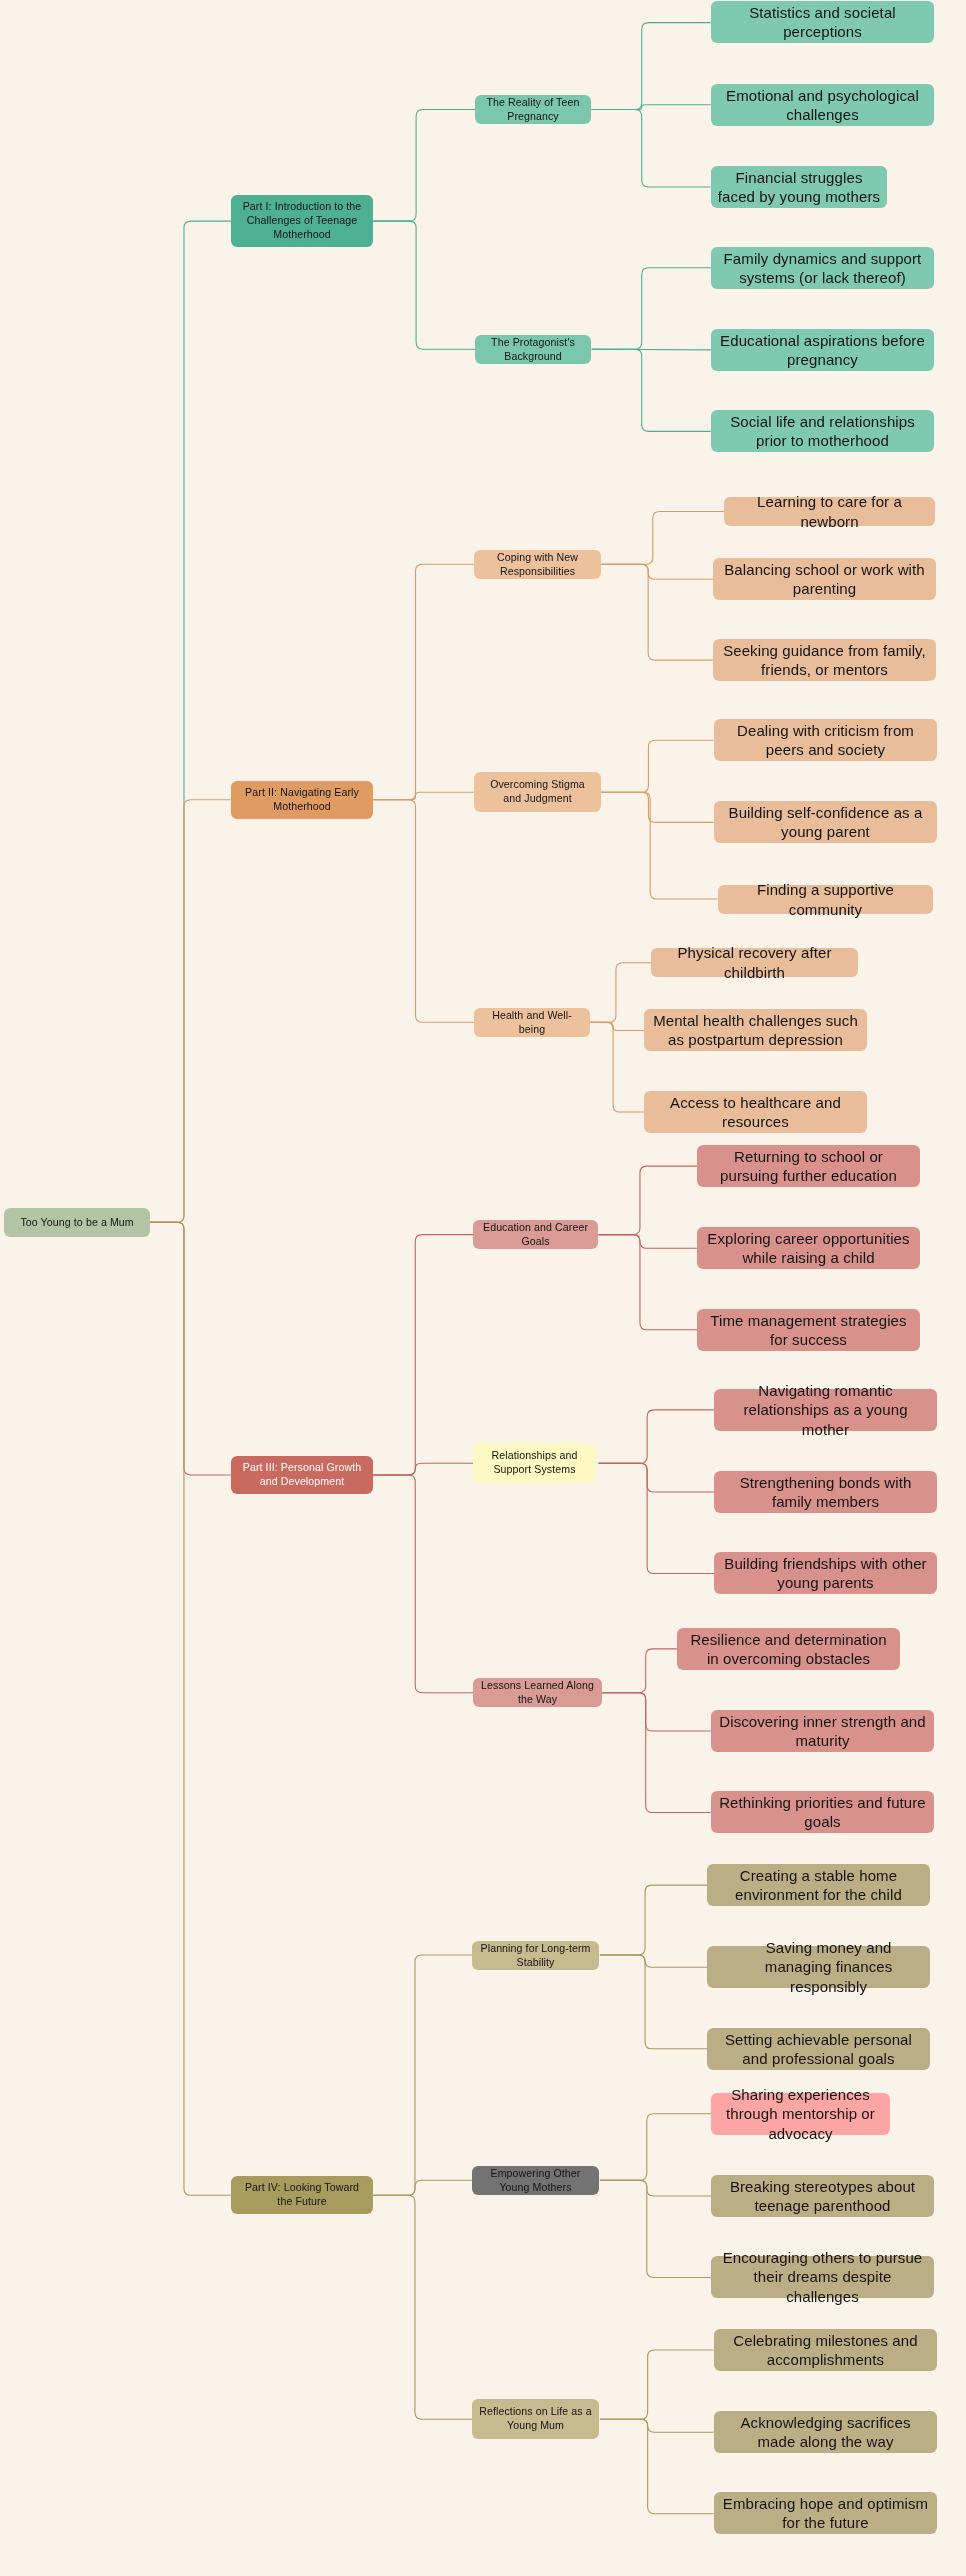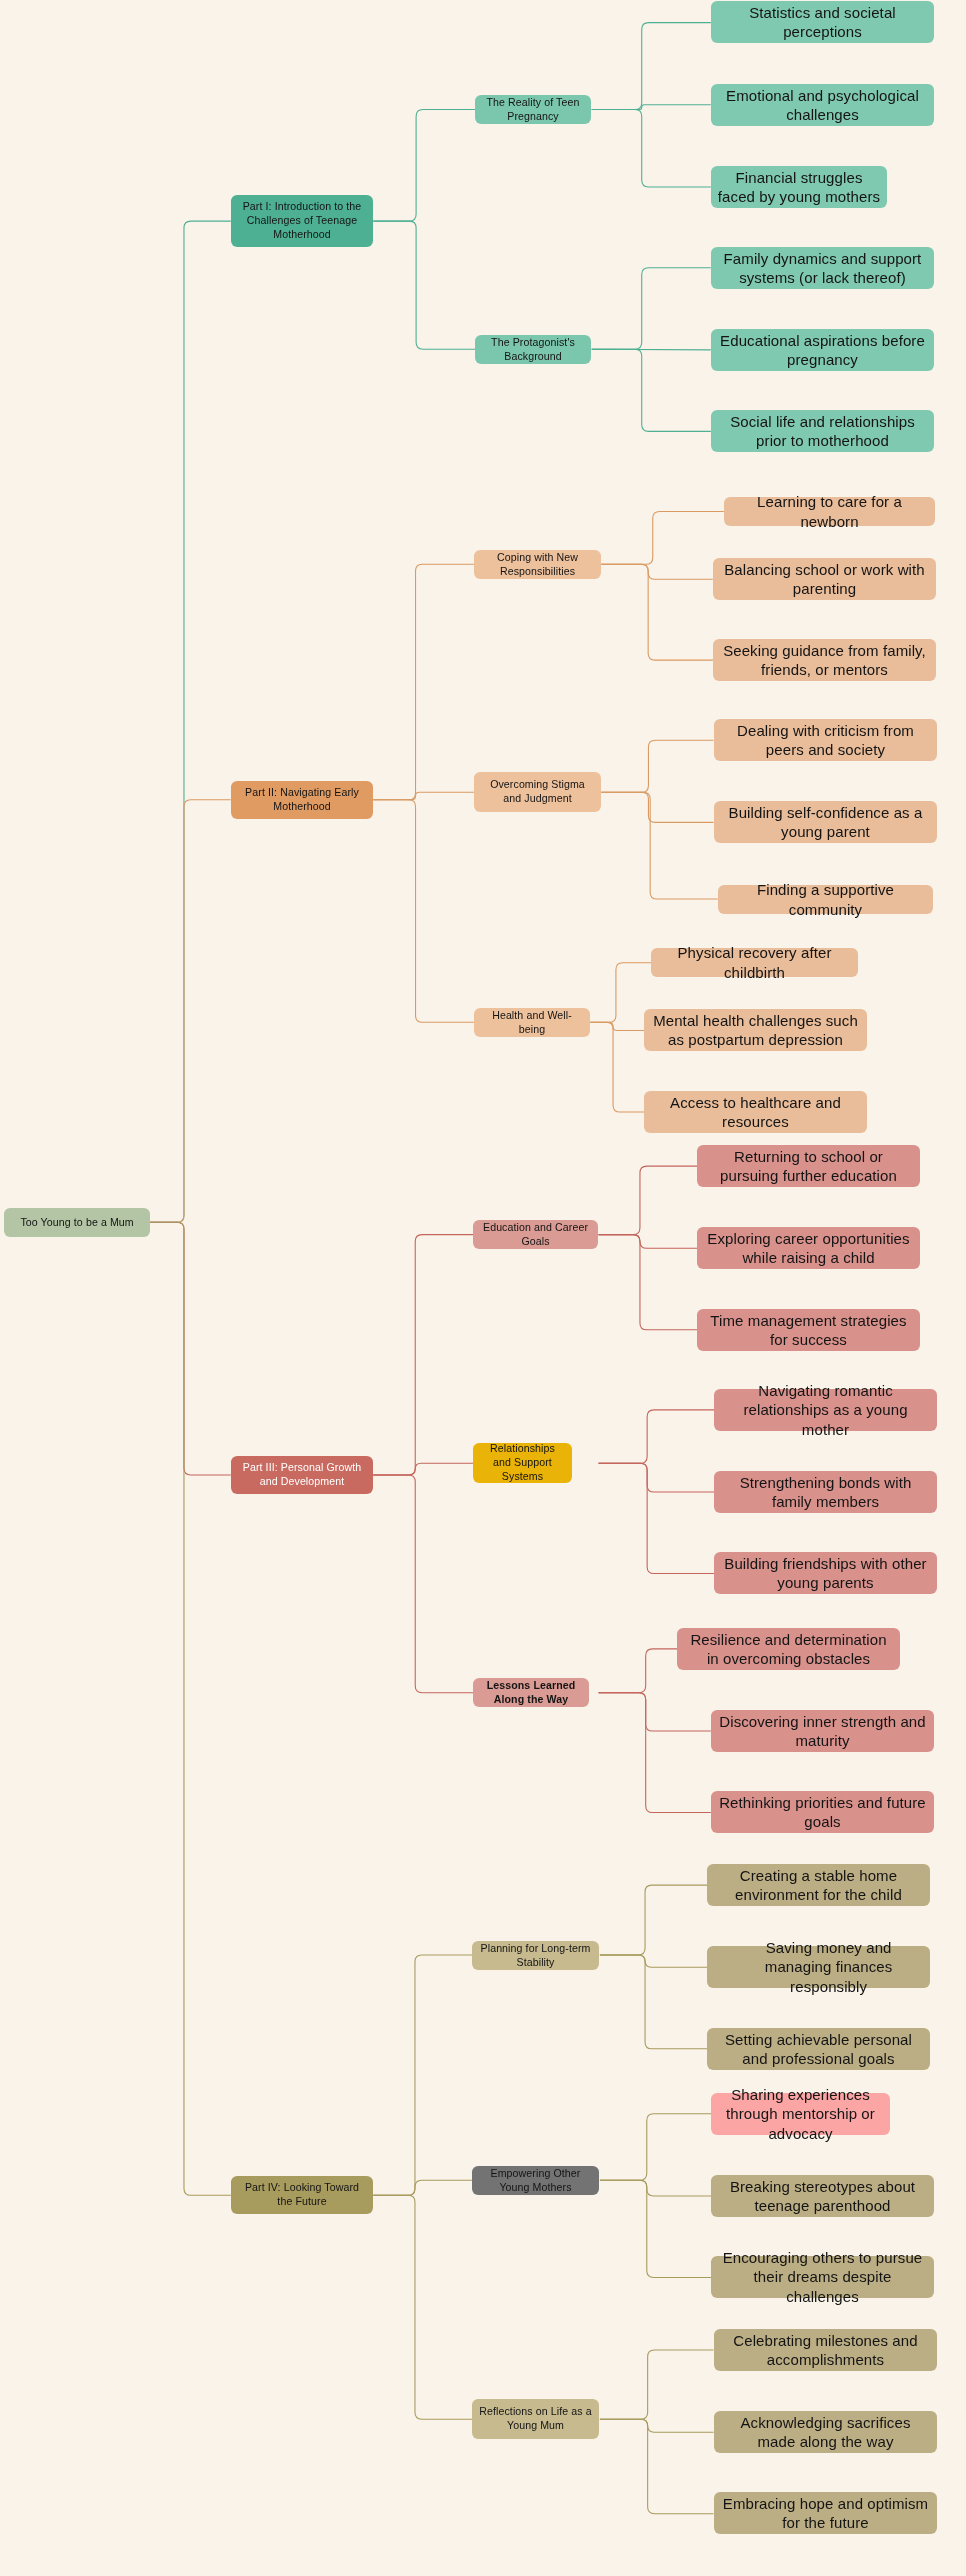--- a/index.html
+++ b/index.html
@@ -171,33 +171,33 @@
       </div>
       <div class="node lvl-leaf" style="left: 697px; top: 1145px; width: 223px; min-height: 42px; height: 42px; background: rgb(217, 145, 140);">
         <span>Returning to school or pursuing further education</span>
       </div>
       <div class="node lvl-leaf" style="left: 697px; top: 1227px; width: 223px; min-height: 42px; height: 42px; background: rgb(217, 145, 140);">
         <span>Exploring career opportunities while raising a child</span>
       </div>
       <div class="node lvl-leaf" style="left: 697px; top: 1309px; width: 223px; min-height: 42px; height: 42px; background: rgb(217, 145, 140);">
         <span>Time management strategies for success</span>
       </div>
-      <div class="node lvl-branch" style="left: 473px; top: 1443px; width: 99px; min-height: 40px; height: 40px; background: #eab308;">
+      <div class="node lvl-branch" style="left: 473px; top: 1443px; width: 123px; min-height: 40px; height: 40px; background: #fef9c3;">
         <span>Relationships and Support Systems</span>
       </div>
       <div class="node lvl-leaf" style="left: 714px; top: 1389px; width: 223px; min-height: 42px; height: 42px; background: rgb(217, 145, 140);">
         <span>Navigating romantic relationships as a young mother</span>
       </div>
       <div class="node lvl-leaf" style="left: 714px; top: 1471px; width: 223px; min-height: 42px; height: 42px; background: rgb(217, 145, 140);">
         <span>Strengthening bonds with family members</span>
       </div>
       <div class="node lvl-leaf" style="left: 714px; top: 1552px; width: 223px; min-height: 42px; height: 42px; background: rgb(217, 145, 140);">
         <span>Building friendships with other young parents</span>
       </div>
-      <div class="node lvl-branch" style="left: 473px; top: 1678px; width: 116px; min-height: 29px; height: 29px; background: rgb(217, 155, 147); font-weight: bold;">
+      <div class="node lvl-branch" style="left: 473px; top: 1678px; width: 129px; min-height: 29px; height: 29px; background: rgb(217, 155, 147);">
         <span>Lessons Learned Along the Way</span>
       </div>
       <div class="node lvl-leaf" style="left: 677px; top: 1628px; width: 223px; min-height: 42px; height: 42px; background: rgb(217, 145, 140);">
         <span>Resilience and determination in overcoming obstacles</span>
       </div>
       <div class="node lvl-leaf" style="left: 711px; top: 1710px; width: 223px; min-height: 42px; height: 42px; background: rgb(217, 145, 140);">
         <span>Discovering inner strength and maturity</span>
       </div>
       <div class="node lvl-leaf" style="left: 711px; top: 1791px; width: 223px; min-height: 42px; height: 42px; background: rgb(217, 145, 140);">
         <span>Rethinking priorities and future goals</span>

